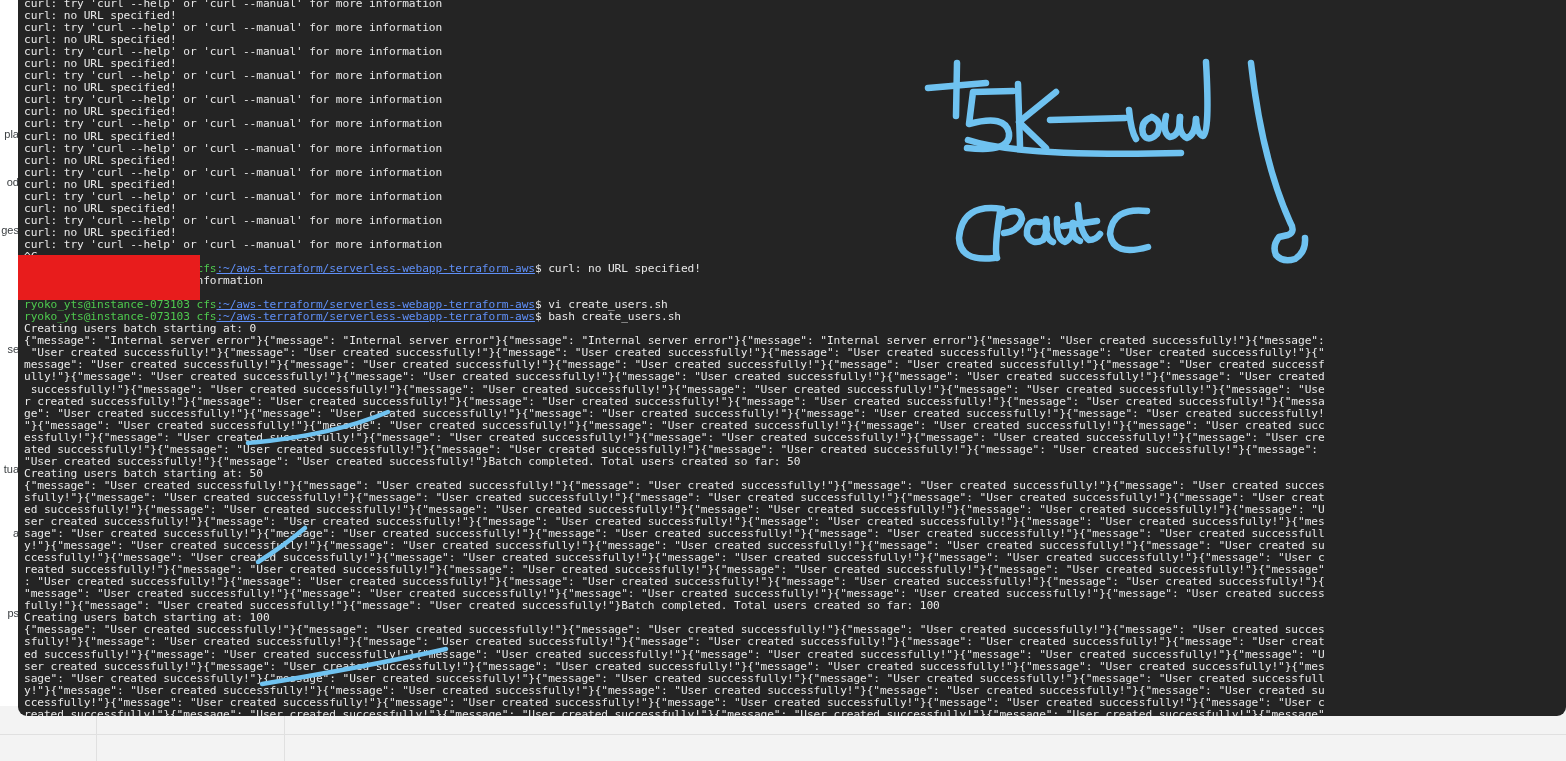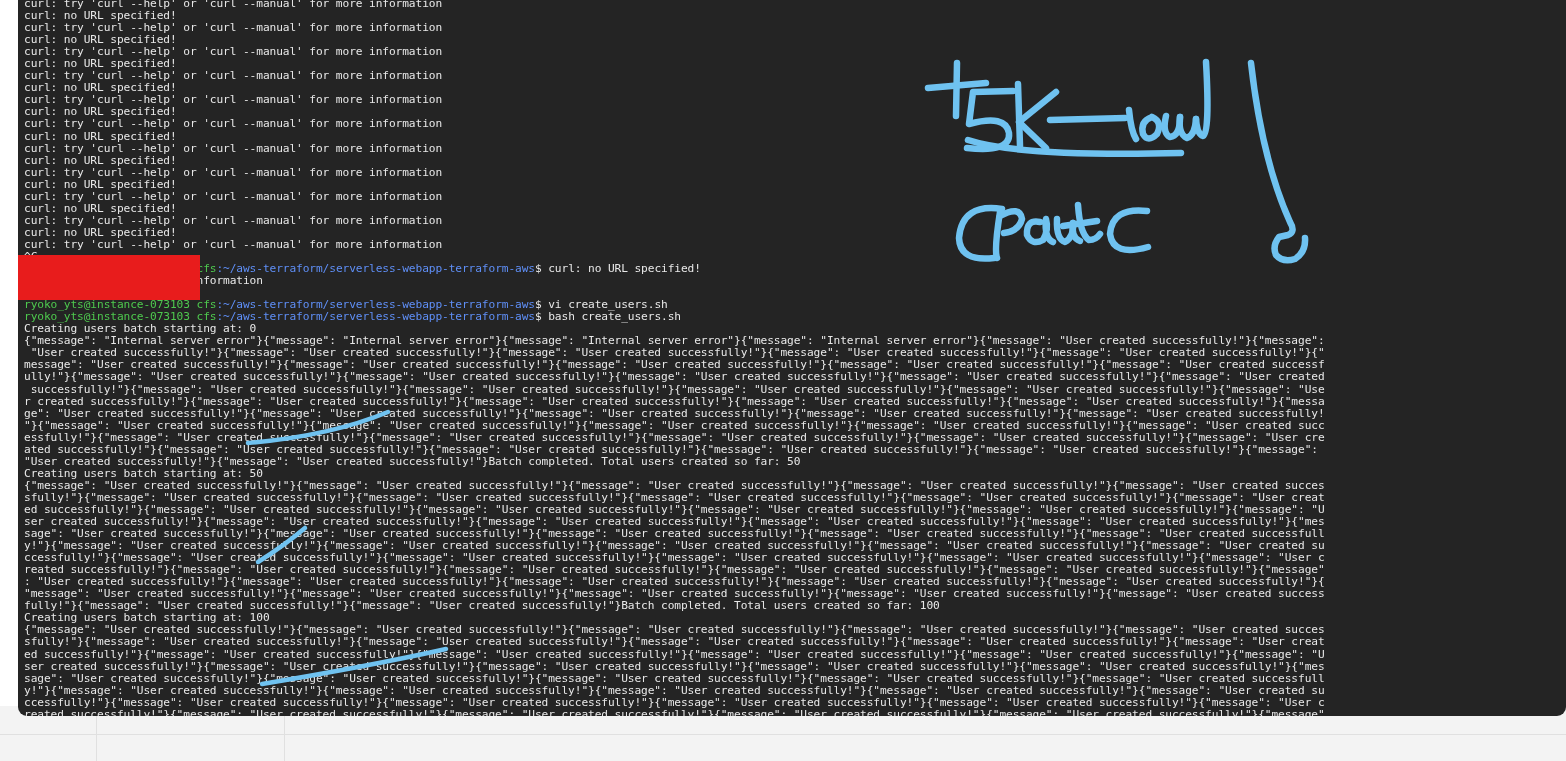--- a/index.html
+++ b/index.html
@@ -52,39 +52,48 @@
     width: 1542px;
     font-family: "DejaVu Sans Mono", "Liberation Mono", monospace;
     font-size: 11.2px;
     line-height: 12.05px;
     letter-spacing: -0.1px;
     color: #e8e8e8;
     white-space: pre;
   }
   .ln { height: 12.05px; }
   .c-green { color: #4ec94e; }
-  .c-blue  { color: #5f8ff7; }
+  .c-blue  { color: #5f8ff7; text-decoration: underline; }
   .c-white { color: #e8e8e8; }
 
   
   #redaction {
     position: absolute; left: 18px; top: 255px;
     width: 182px; height: 45px;
     background: #e81c1c;
   }
 
   
   #ink { position: absolute; left: 0; top: 0; width: 1566px; height: 761px; pointer-events: none; }
 </style>
 </head>
 <body>
 
 <div id="root">
 
   <div class="bg-app">
+    <div class="bg-sidebar">
+      <div class="bg-frag" style="top:128px">pla</div>
+      <div class="bg-frag" style="top:176px">od</div>
+      <div class="bg-frag" style="top:224px">ges</div>
+      <div class="bg-frag" style="top:343px">se</div>
+      <div class="bg-frag" style="top:463px">tua</div>
+      <div class="bg-frag" style="top:607px">ps</div>
+      <div class="bg-frag" style="top:527px">a</div>
+    </div>
     <div class="bg-bottom">
       <div class="row-line" style="top:28px"></div>
       <div class="cell-line" style="left:96px"></div>
       <div class="cell-line" style="left:284px"></div>
     </div>
   </div>
 
   <div id="terminal">
     <div id="term-body"><div class="ln"><span class="c-white">curl: try 'curl --help' or 'curl --manual' for more information</span></div><div class="ln"><span class="c-white">curl: no URL specified!</span></div><div class="ln"><span class="c-white">curl: try 'curl --help' or 'curl --manual' for more information</span></div><div class="ln"><span class="c-white">curl: no URL specified!</span></div><div class="ln"><span class="c-white">curl: try 'curl --help' or 'curl --manual' for more information</span></div><div class="ln"><span class="c-white">curl: no URL specified!</span></div><div class="ln"><span class="c-white">curl: try 'curl --help' or 'curl --manual' for more information</span></div><div class="ln"><span class="c-white">curl: no URL specified!</span></div><div class="ln"><span class="c-white">curl: try 'curl --help' or 'curl --manual' for more information</span></div><div class="ln"><span class="c-white">curl: no URL specified!</span></div><div class="ln"><span class="c-white">curl: try 'curl --help' or 'curl --manual' for more information</span></div><div class="ln"><span class="c-white">curl: no URL specified!</span></div><div class="ln"><span class="c-white">curl: try 'curl --help' or 'curl --manual' for more information</span></div><div class="ln"><span class="c-white">curl: no URL specified!</span></div><div class="ln"><span class="c-white">curl: try 'curl --help' or 'curl --manual' for more information</span></div><div class="ln"><span class="c-white">curl: no URL specified!</span></div><div class="ln"><span class="c-white">curl: try 'curl --help' or 'curl --manual' for more information</span></div><div class="ln"><span class="c-white">curl: no URL specified!</span></div><div class="ln"><span class="c-white">curl: try 'curl --help' or 'curl --manual' for more information</span></div><div class="ln"><span class="c-white">curl: no URL specified!</span></div><div class="ln"><span class="c-white">curl: try 'curl --help' or 'curl --manual' for more information</span></div><div class="ln"><span class="c-white">^C</span></div><div class="ln"><span class="c-green">ryoko_yts@instance-073103 cfs</span><span class="c-blue">:~/aws-terraform/serverless-webapp-terraform-aws</span><span class="c-white">$ curl: no URL specified!</span></div><div class="ln"><span class="c-white">'curl --manual' for more information</span></div><div class="ln"><span class="c-white"></span></div><div class="ln"><span class="c-green">ryoko_yts@instance-073103 cfs</span><span class="c-blue">:~/aws-terraform/serverless-webapp-terraform-aws</span><span class="c-white">$ vi create_users.sh</span></div><div class="ln"><span class="c-green">ryoko_yts@instance-073103 cfs</span><span class="c-blue">:~/aws-terraform/serverless-webapp-terraform-aws</span><span class="c-white">$ bash create_users.sh</span></div><div class="ln"><span class="c-white">Creating users batch starting at: 0</span></div><div class="ln"><span class="c-white">{"message": "Internal server error"}{"message": "Internal server error"}{"message": "Internal server error"}{"message": "Internal server error"}{"message": "User created successfully!"}{"message":</span></div><div class="ln"><span class="c-white"> "User created successfully!"}{"message": "User created successfully!"}{"message": "User created successfully!"}{"message": "User created successfully!"}{"message": "User created successfully!"}{"</span></div><div class="ln"><span class="c-white">message": "User created successfully!"}{"message": "User created successfully!"}{"message": "User created successfully!"}{"message": "User created successfully!"}{"message": "User created successf</span></div><div class="ln"><span class="c-white">ully!"}{"message": "User created successfully!"}{"message": "User created successfully!"}{"message": "User created successfully!"}{"message": "User created successfully!"}{"message": "User created</span></div><div class="ln"><span class="c-white"> successfully!"}{"message": "User created successfully!"}{"message": "User created successfully!"}{"message": "User created successfully!"}{"message": "User created successfully!"}{"message": "Use</span></div><div class="ln"><span class="c-white">r created successfully!"}{"message": "User created successfully!"}{"message": "User created successfully!"}{"message": "User created successfully!"}{"message": "User created successfully!"}{"messa</span></div><div class="ln"><span class="c-white">ge": "User created successfully!"}{"message": "User created successfully!"}{"message": "User created successfully!"}{"message": "User created successfully!"}{"message": "User created successfully!</span></div><div class="ln"><span class="c-white">"}{"message": "User created successfully!"}{"message": "User created successfully!"}{"message": "User created successfully!"}{"message": "User created successfully!"}{"message": "User created succ</span></div><div class="ln"><span class="c-white">essfully!"}{"message": "User created successfully!"}{"message": "User created successfully!"}{"message": "User created successfully!"}{"message": "User created successfully!"}{"message": "User cre</span></div><div class="ln"><span class="c-white">ated successfully!"}{"message": "User created successfully!"}{"message": "User created successfully!"}{"message": "User created successfully!"}{"message": "User created successfully!"}{"message": </span></div><div class="ln"><span class="c-white">"User created successfully!"}{"message": "User created successfully!"}Batch completed. Total users created so far: 50</span></div><div class="ln"><span class="c-white">Creating users batch starting at: 50</span></div><div class="ln"><span class="c-white">{"message": "User created successfully!"}{"message": "User created successfully!"}{"message": "User created successfully!"}{"message": "User created successfully!"}{"message": "User created succes</span></div><div class="ln"><span class="c-white">sfully!"}{"message": "User created successfully!"}{"message": "User created successfully!"}{"message": "User created successfully!"}{"message": "User created successfully!"}{"message": "User creat</span></div><div class="ln"><span class="c-white">ed successfully!"}{"message": "User created successfully!"}{"message": "User created successfully!"}{"message": "User created successfully!"}{"message": "User created successfully!"}{"message": "U</span></div><div class="ln"><span class="c-white">ser created successfully!"}{"message": "User created successfully!"}{"message": "User created successfully!"}{"message": "User created successfully!"}{"message": "User created successfully!"}{"mes</span></div><div class="ln"><span class="c-white">sage": "User created successfully!"}{"message": "User created successfully!"}{"message": "User created successfully!"}{"message": "User created successfully!"}{"message": "User created successfull</span></div><div class="ln"><span class="c-white">y!"}{"message": "User created successfully!"}{"message": "User created successfully!"}{"message": "User created successfully!"}{"message": "User created successfully!"}{"message": "User created su</span></div><div class="ln"><span class="c-white">ccessfully!"}{"message": "User created successfully!"}{"message": "User created successfully!"}{"message": "User created successfully!"}{"message": "User created successfully!"}{"message": "User c</span></div><div class="ln"><span class="c-white">reated successfully!"}{"message": "User created successfully!"}{"message": "User created successfully!"}{"message": "User created successfully!"}{"message": "User created successfully!"}{"message"</span></div><div class="ln"><span class="c-white">: "User created successfully!"}{"message": "User created successfully!"}{"message": "User created successfully!"}{"message": "User created successfully!"}{"message": "User created successfully!"}{</span></div><div class="ln"><span class="c-white">"message": "User created successfully!"}{"message": "User created successfully!"}{"message": "User created successfully!"}{"message": "User created successfully!"}{"message": "User created success</span></div><div class="ln"><span class="c-white">fully!"}{"message": "User created successfully!"}{"message": "User created successfully!"}Batch completed. Total users created so far: 100</span></div><div class="ln"><span class="c-white">Creating users batch starting at: 100</span></div><div class="ln"><span class="c-white">{"message": "User created successfully!"}{"message": "User created successfully!"}{"message": "User created successfully!"}{"message": "User created successfully!"}{"message": "User created succes</span></div><div class="ln"><span class="c-white">sfully!"}{"message": "User created successfully!"}{"message": "User created successfully!"}{"message": "User created successfully!"}{"message": "User created successfully!"}{"message": "User creat</span></div><div class="ln"><span class="c-white">ed successfully!"}{"message": "User created successfully!"}{"message": "User created successfully!"}{"message": "User created successfully!"}{"message": "User created successfully!"}{"message": "U</span></div><div class="ln"><span class="c-white">ser created successfully!"}{"message": "User created successfully!"}{"message": "User created successfully!"}{"message": "User created successfully!"}{"message": "User created successfully!"}{"mes</span></div><div class="ln"><span class="c-white">sage": "User created successfully!"}{"message": "User created successfully!"}{"message": "User created successfully!"}{"message": "User created successfully!"}{"message": "User created successfull</span></div><div class="ln"><span class="c-white">y!"}{"message": "User created successfully!"}{"message": "User created successfully!"}{"message": "User created successfully!"}{"message": "User created successfully!"}{"message": "User created su</span></div><div class="ln"><span class="c-white">ccessfully!"}{"message": "User created successfully!"}{"message": "User created successfully!"}{"message": "User created successfully!"}{"message": "User created successfully!"}{"message": "User c</span></div><div class="ln"><span class="c-white">reated successfully!"}{"message": "User created successfully!"}{"message": "User created successfully!"}{"message": "User created successfully!"}{"message": "User created successfully!"}{"message"</span></div></div>
   </div>

